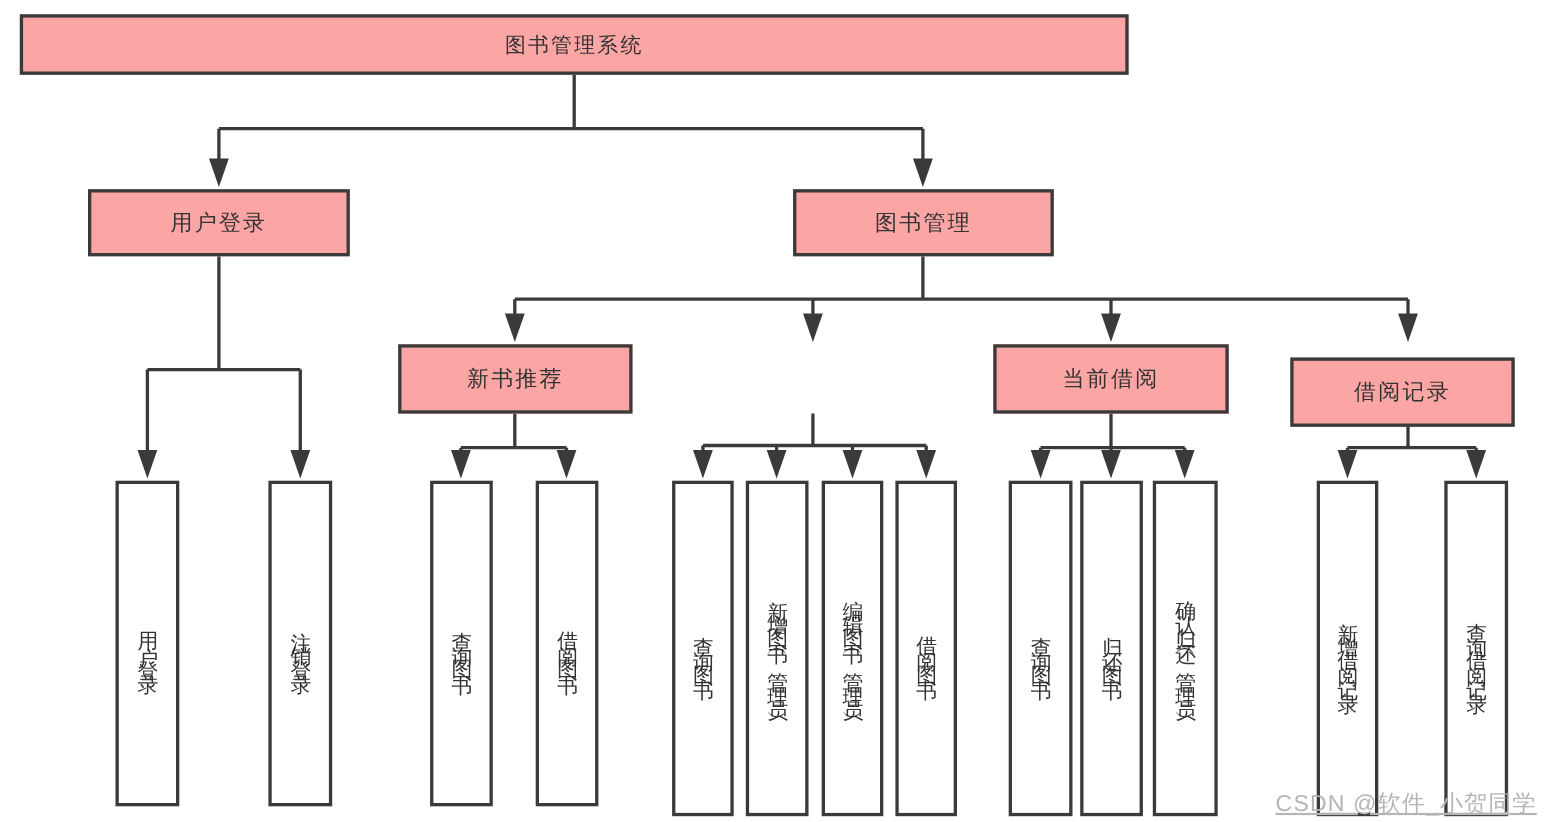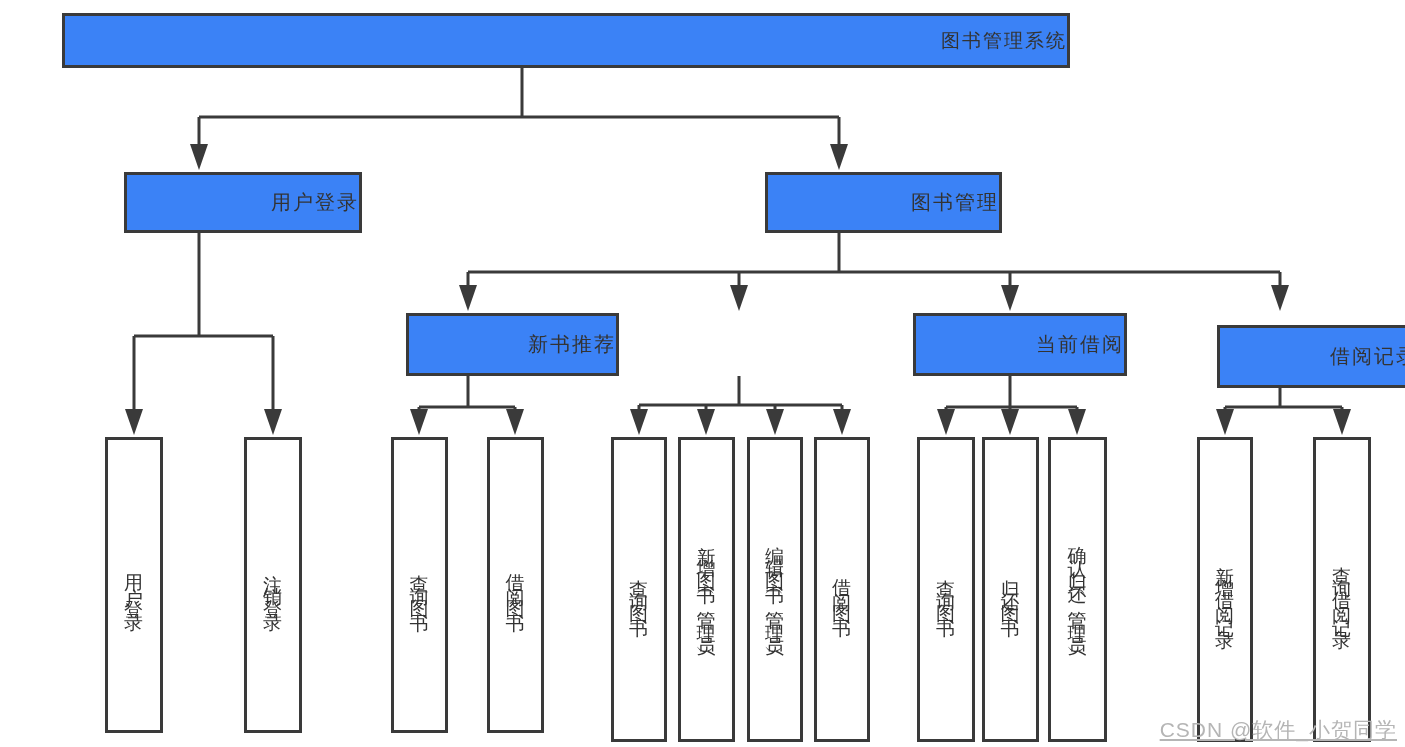--- a/index.html
+++ b/index.html
@@ -19,30 +19,29 @@
     position: absolute;
     left: 0;
     top: 0;
     width: 1405px;
     height: 747px;
     display: block;
   }
   .node {
     position: absolute;
     box-sizing: border-box;
-    background: #3b82f6;
+    background: #fca5a5;
     border: 3px solid #3a3a3a;
     display: flex;
     align-items: center;
-    justify-content: flex-end;
+    justify-content: center;
     color: #333333;
     font-size: 20px;
     letter-spacing: 2px;
     white-space: nowrap;
-    margin-left: 44px;
   }
   .node.root-node {
     font-size: 19px;
   }
   .leaf {
     position: absolute;
     box-sizing: border-box;
     background: #ffffff;
     border: 3px solid #3a3a3a;
     display: flex;
@@ -113,21 +112,21 @@
   <div class="node" style="left:80px; top:172px; width:238px; height:61px">
     <span>用户登录</span>
   </div>
   <div class="node" style="left:362px; top:313px; width:213px; height:63px">
     <span>新书推荐</span>
   </div>
 
   <div class="node" style="left:721px; top:172px; width:237px; height:61px">
     <span>图书管理</span>
   </div>
-  <div class="node" style="left:869px; top:313px; width:214px; height:63px">
+  <div class="node" style="left:903px; top:313px; width:214px; height:63px">
     <span>当前借阅</span>
   </div>
   <div class="node" style="left:1173px; top:325px; width:204px; height:63px">
     <span>借阅记录</span>
   </div>
 
   <div class="leaf" style="left:105px; top:437px; width:58px; height:296px">
     <span class="vtext">用户登录</span>
   </div>
   <div class="leaf" style="left:244px; top:437px; width:58px; height:296px">

